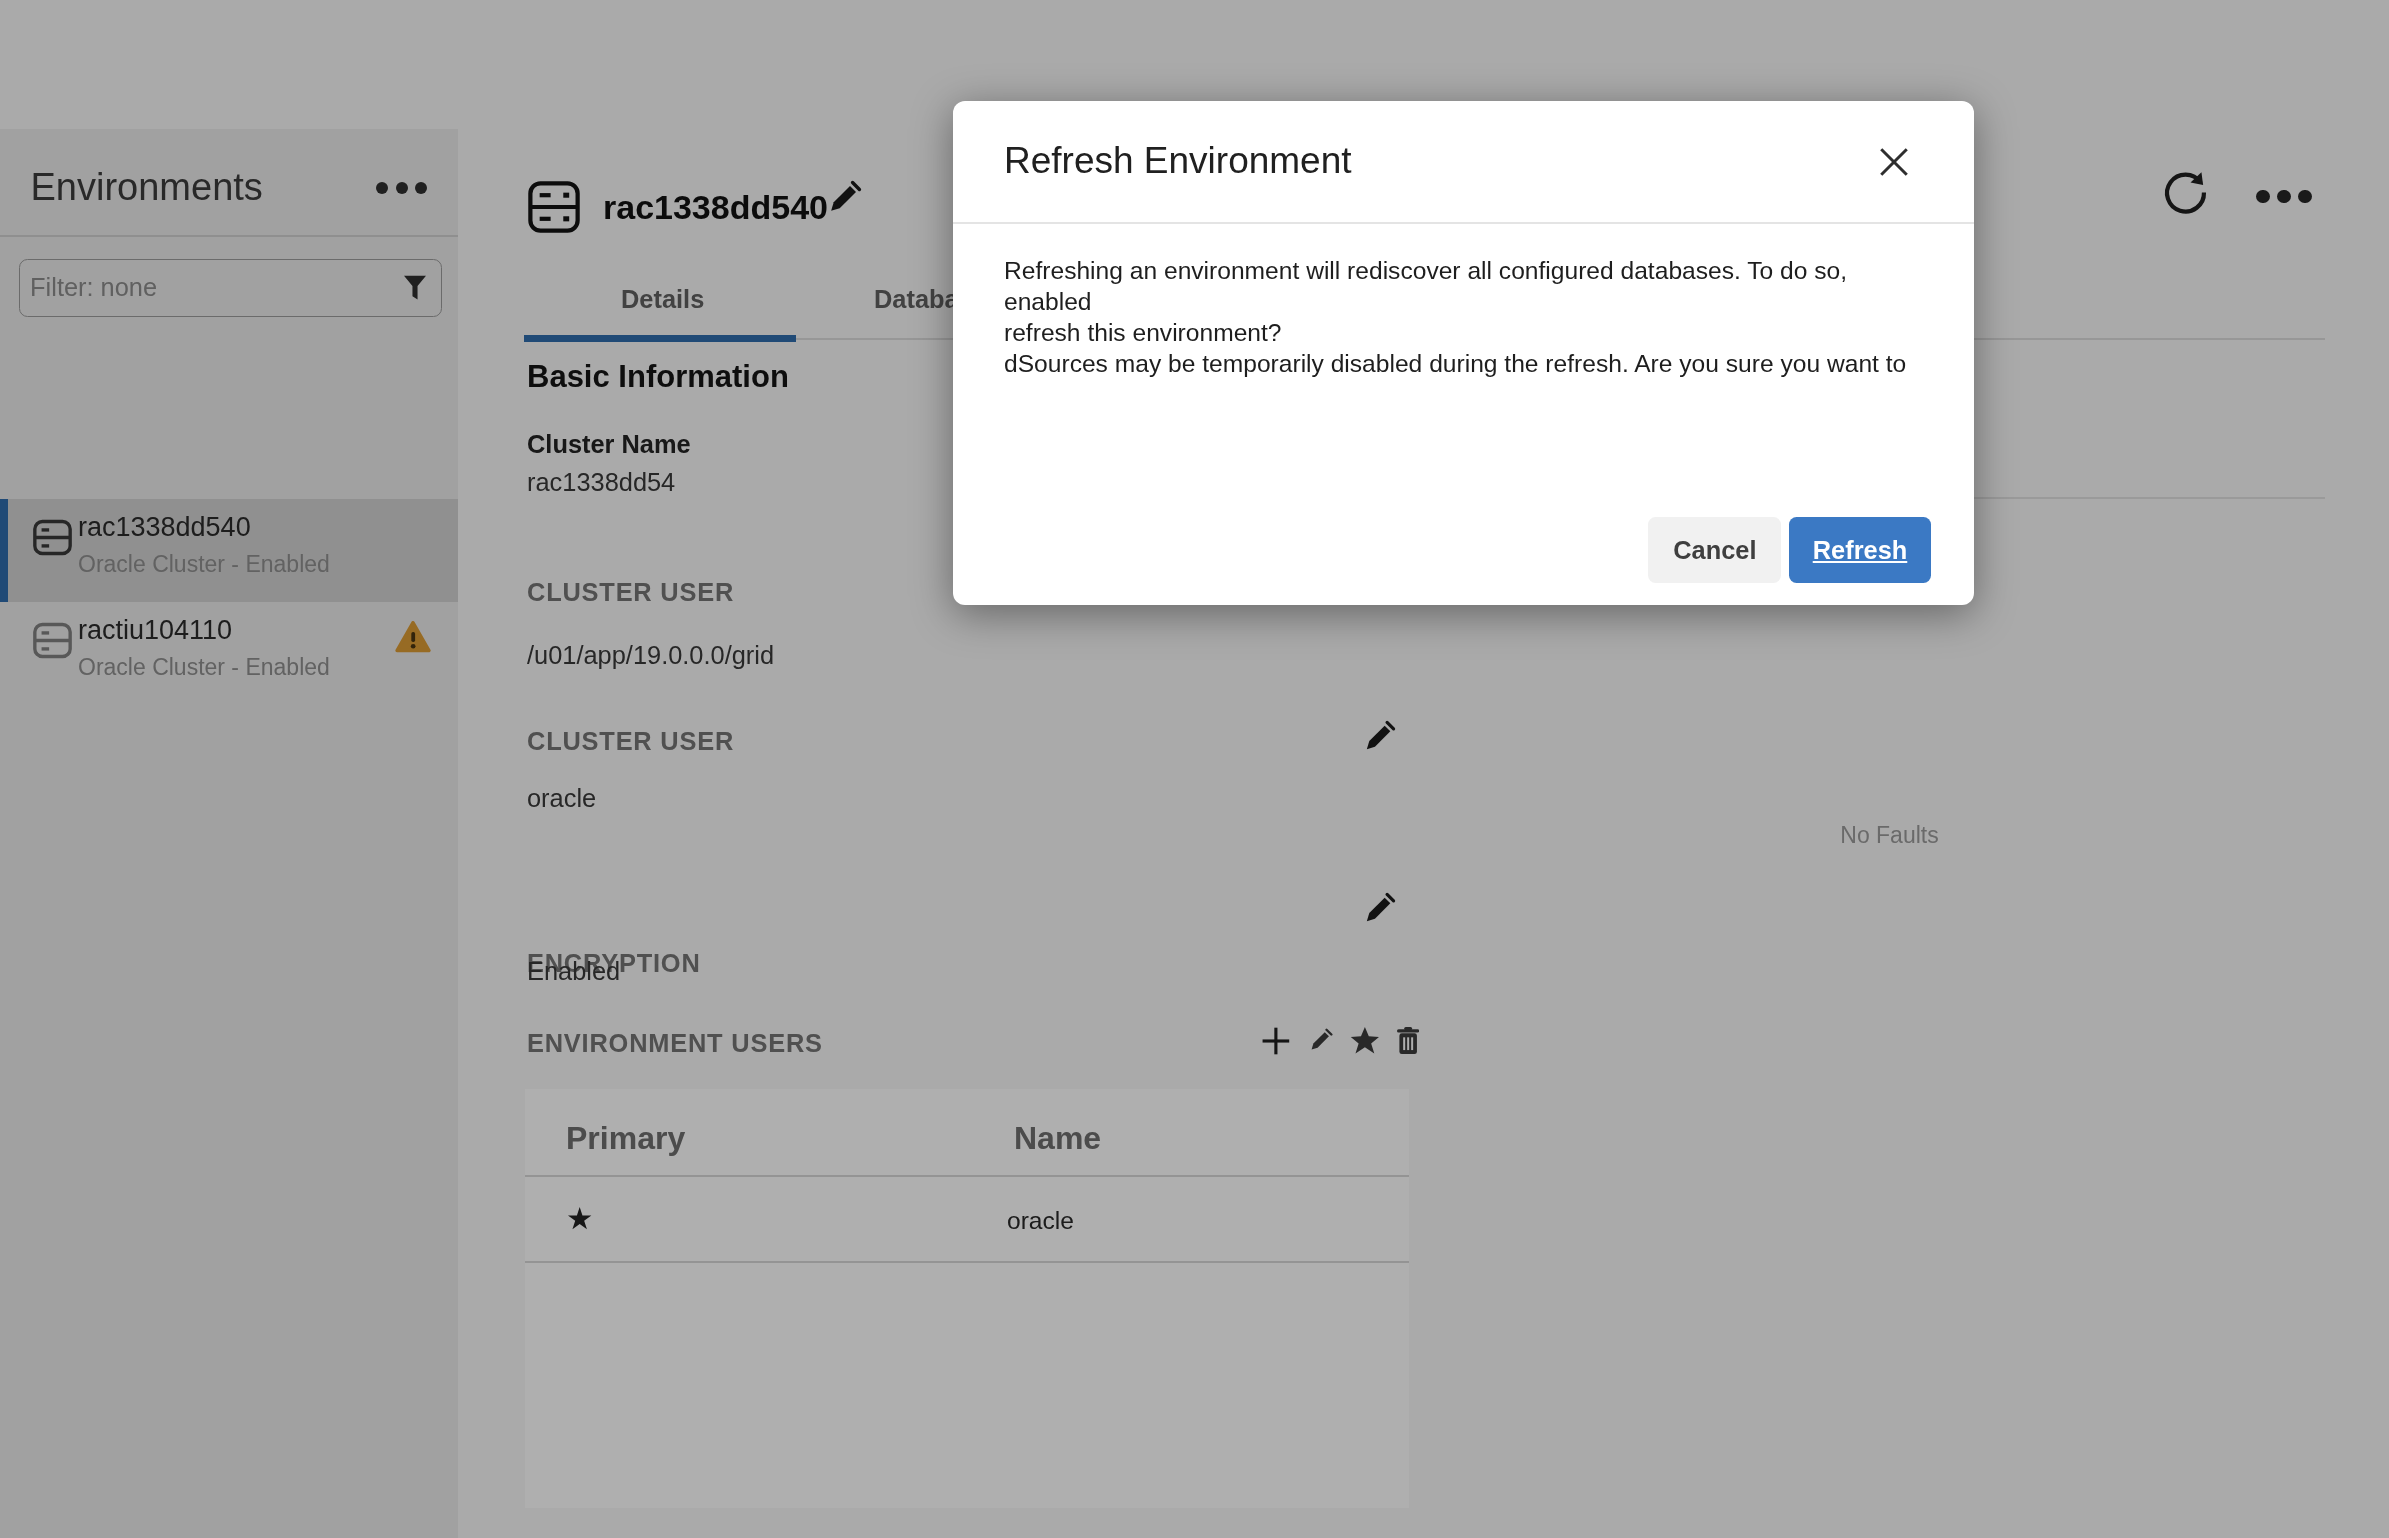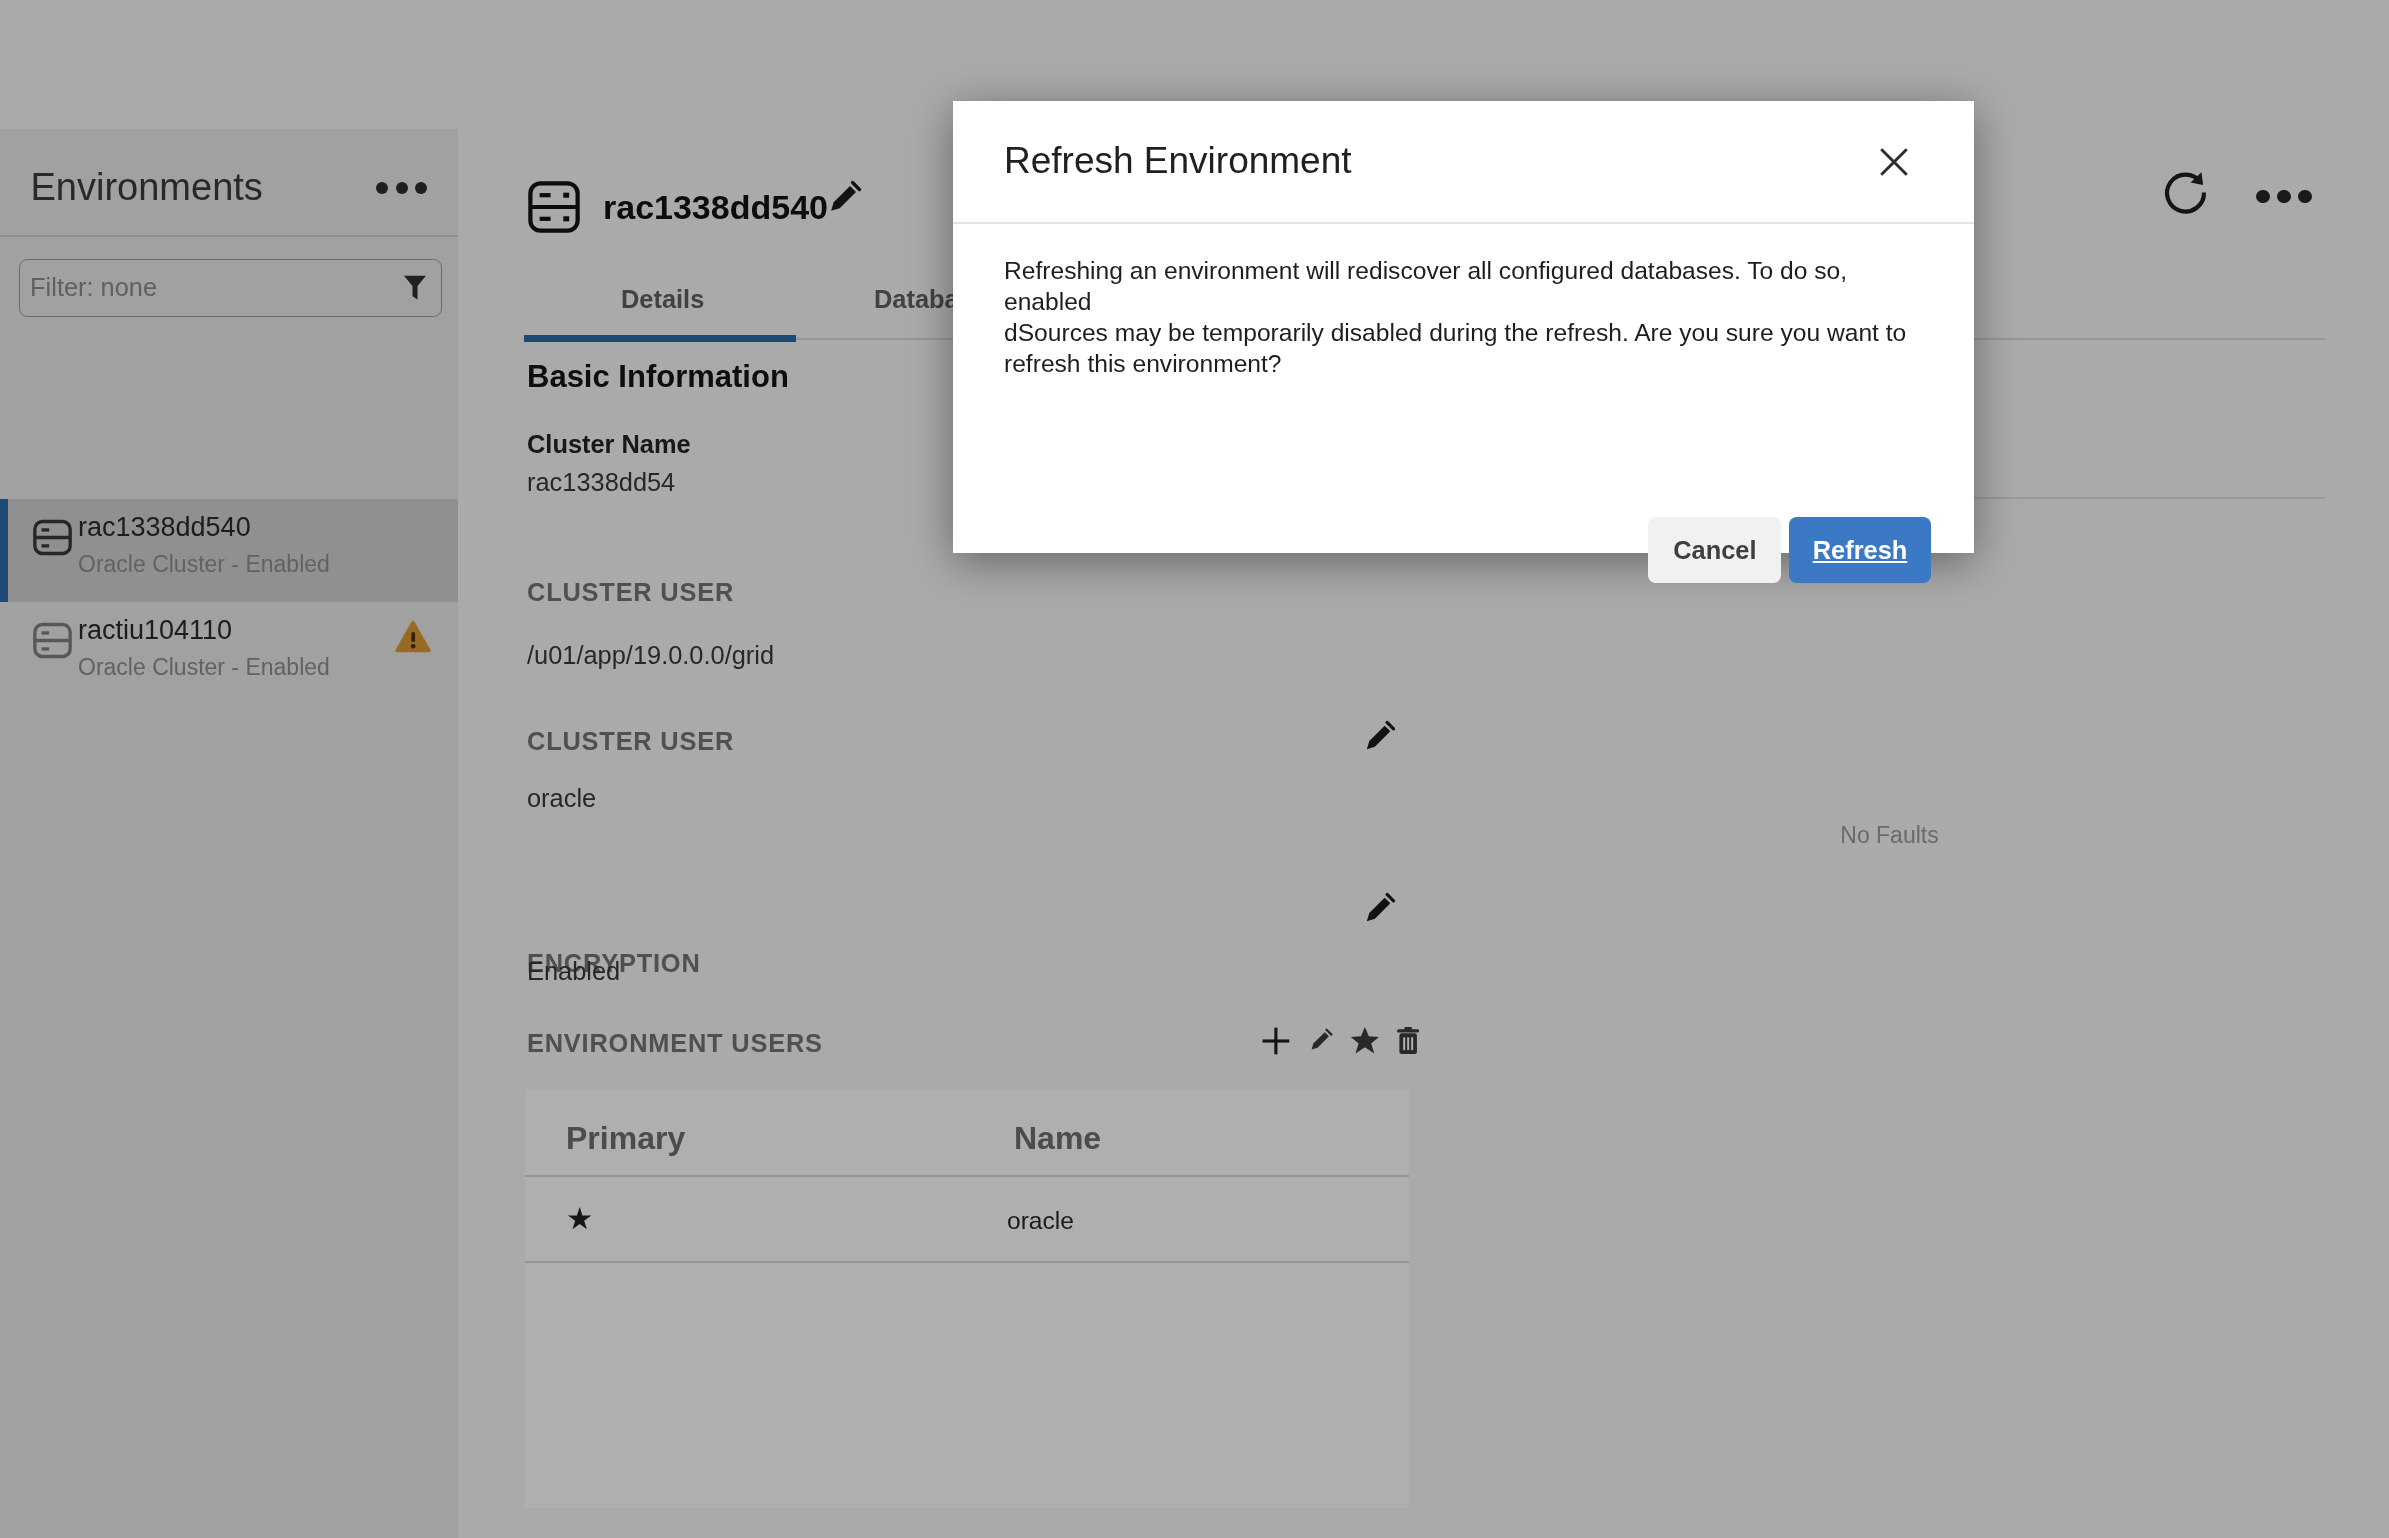--- a/index.html
+++ b/index.html
@@ -71,21 +71,21 @@
   .eu-star{left:566px;top:1201px;font-size:30.5px;color:#222;}
   .eu-name{left:1007px;top:1207px;font-size:24.6px;color:#2a2a2a;}
 
   .no-faults{left:1720px;top:822px;width:339px;text-align:center;font-size:23px;color:#9b9b9b;}
   .refresh-icon{left:2162px;top:169px;}
   .kebab{left:2256px;top:188px;display:flex;gap:7.6px;align-items:center;height:17px;}
   .kebab i{width:13.6px;height:13.6px;border-radius:50%;background:#262626;display:block;}
 
   
   .overlay{left:0;top:0;width:2389px;height:1539px;background:rgba(0,0,0,0.315);}
-  .modal{left:953px;top:101px;width:1021px;height:452px;background:#ffffff;border-radius:0;
+  .modal{left:953px;top:101px;width:1021px;height:504px;background:#ffffff;border-radius:12px;
          box-shadow:0 8.5px 42px rgba(0,0,0,0.4);}
   .m-title{left:51px;top:39px;font-size:37px;color:#202020;}
   .m-close{left:924px;top:44px;width:34px;height:34px;cursor:pointer;}
   .m-divider{left:0;top:121px;width:1021px;height:1.7px;background:#e4e4e4;}
   .m-body{left:51px;top:154px;width:924px;font-size:24.6px;line-height:31px;color:#1e1e1e;}
   .m-buttons{left:0;top:416px;width:978px;display:flex;justify-content:flex-end;gap:7.6px;}
   .btn{height:66px;border:none;border-radius:7.6px;font-family:"Liberation Sans",sans-serif;
        font-size:25.4px;font-weight:bold;display:flex;align-items:center;justify-content:center;cursor:pointer;}
   .btn-cancel{width:133px;background:#f1f1f1;color:#3f3f3f;}
   .btn-refresh{width:142px;background:#3b79c4;color:#ffffff;text-decoration:underline;}
@@ -230,22 +230,22 @@
 
   <div class="abs modal">
     <div class="abs m-title">Refresh Environment</div>
     <svg class="abs m-close" viewBox="0 0 40 40">
       <line x1="5" y1="5" x2="35" y2="35" stroke="#2e2e2e" stroke-width="3.5"></line>
       <line x1="35" y1="5" x2="5" y2="35" stroke="#2e2e2e" stroke-width="3.5"></line>
     </svg>
     <div class="abs m-divider"></div>
     <div class="abs m-body">
       <div>Refreshing an environment will rediscover all configured databases. To do so, enabled</div>
+      <div>refresh this environment?</div>
       <div>dSources may be temporarily disabled during the refresh. Are you sure you want to</div>
-      <div>refresh this environment?</div>
     </div>
     <div class="abs m-buttons">
       <button class="btn btn-cancel">Cancel</button>
       <button class="btn btn-refresh">Refresh</button>
     </div>
   </div>
 
 </div>
 
 

